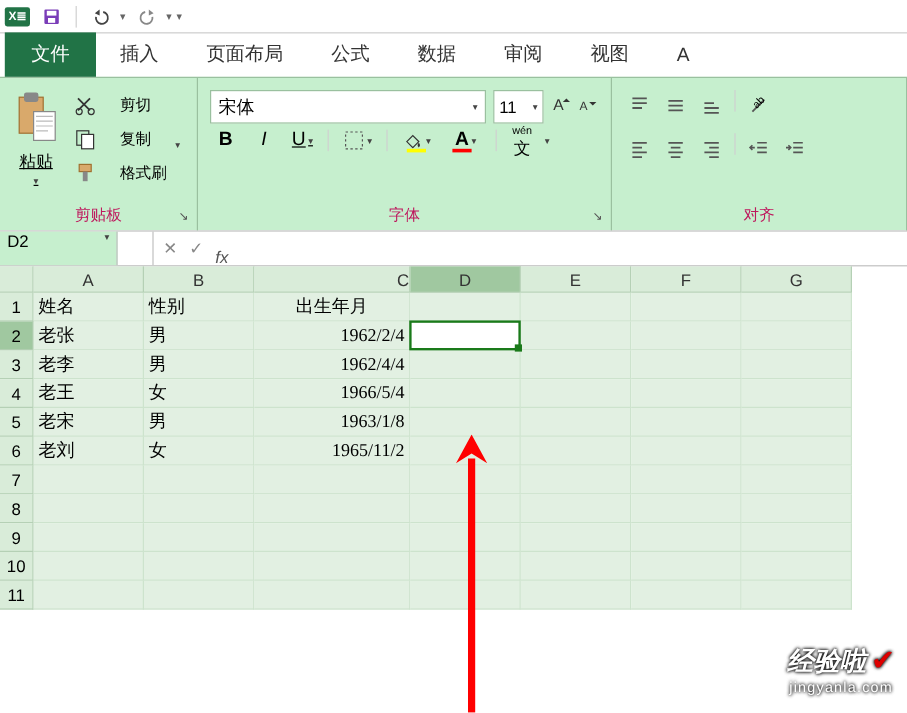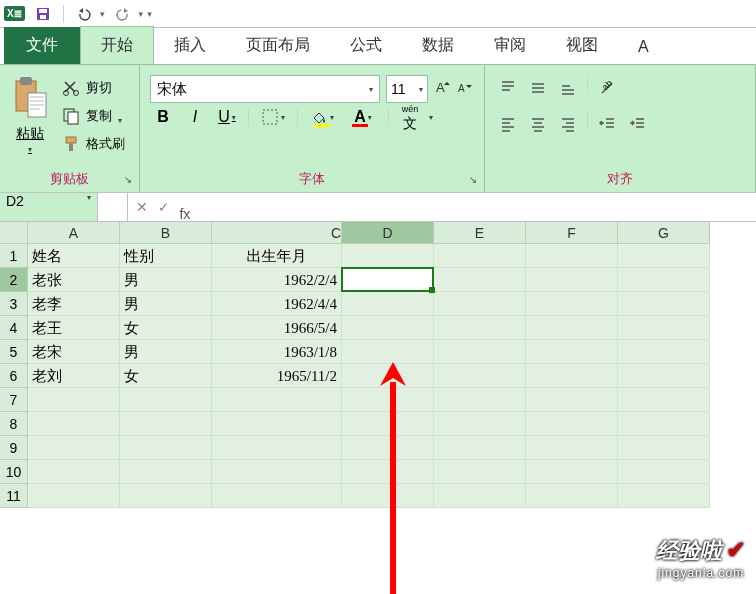--- a/index.html
+++ b/index.html
@@ -23,21 +23,21 @@
 .ribbon { height: 128px; background: #c6efce; border-top: 1px solid #9ac09f; display: flex; }
 .group { border-right: 1px solid #9ac09f; padding: 4px 10px 0; display: flex; flex-direction: column; position: relative; }
 .group-content { flex: 1; display: flex; gap: 8px; }
 .group-label { text-align: center; font-size: 13px; color: #be185d; padding: 2px 0 4px; }
 .group-launcher { position: absolute; right: 4px; bottom: 4px; width: 14px; height: 14px; font-size: 10px; color: #555; text-align: center; cursor: pointer; }
 
 .paste-col { display: flex; flex-direction: column; align-items: center; gap: 2px; padding-top: 6px; text-decoration: underline; }
 .paste-icon { width: 40px; height: 44px; }
 .paste-label { font-size: 14px; }
 .clip-col { display: flex; flex-direction: column; gap: 6px; padding-top: 8px; }
-.clip-btn { display: flex; align-items: flex-end; gap: 6px; font-size: 13px; cursor: pointer; padding: 2px 4px; }
+.clip-btn { display: flex; align-items: flex-end; gap: 20px; font-size: 13px; cursor: pointer; padding: 2px 4px; }
 .clip-btn svg { width: 18px; height: 18px; }
 
 .font-col { display: flex; flex-direction: column; padding-top: 6px; }
 .font-row1 { display: flex; gap: 6px; align-items: center; }
 .font-name { width: 230px; height: 28px; background: #fff; border: 1px solid #9ac09f; display: flex; align-items: center; padding: 0 6px; font-size: 15px; justify-content: space-between; }
 .font-size { width: 42px; height: 28px; background: #fff; border: 1px solid #9ac09f; display: flex; align-items: center; padding: 0 4px; font-size: 14px; justify-content: space-between; }
 .size-updown { display: flex; align-items: center; gap: 4px; }
 .size-btn svg { width: 18px; height: 18px; }
 .font-row2 { display: flex; gap: 6px; align-items: center; }
 .fbtn { min-width: 26px; height: 28px; display: flex; align-items: center; justify-content: center; cursor: pointer; font-size: 16px; padding: 0 4px; gap: 2px; }
@@ -117,21 +117,20 @@
         <path d="M6 4 A5 5 0 1 0 12 8" fill="none" stroke="#888" stroke-width="1.5"></path>
         <path d="M9 2 L13 5 L9 7 Z" fill="#888"></path>
       </svg>
   </div>
   <span class="qat-drop">▾</span>
   <span class="qat-drop">▾</span>
 </div>
 
 <div class="tabs">
   <div class="tab-file">文件</div>
-  <div class="tab active">开始</div>
   <div class="tab">插入</div>
   <div class="tab">页面布局</div>
   <div class="tab">公式</div>
   <div class="tab">数据</div>
   <div class="tab">审阅</div>
   <div class="tab">视图</div>
   <div class="tab">A</div>
 </div>
 
 <div class="ribbon">
@@ -307,21 +306,21 @@
 
 <div class="fbar-row">
   <div class="name-box">
     <span>D2</span>
     <span class="fdrop">▾</span>
   </div>
   <div class="fb-spacer"></div>
   <div class="fb-btns">
     <span class="fb-btn">✕</span>
     <span class="fb-btn">✓</span>
-    <span class="fb-btn" style="color:#555;margin-top:13px;">fx</span>
+    <span class="fb-btn" style="font-style:italic;color:#555;margin-top:13px;">fx</span>
   </div>
   <div class="fb-input"></div>
 </div>
 
 <div class="grid">
   <div class="col-headers">
     <div class="corner"></div>
     <div class="ch cA">A</div>
     <div class="ch cB">B</div>
     <div class="ch cC">C</div>

